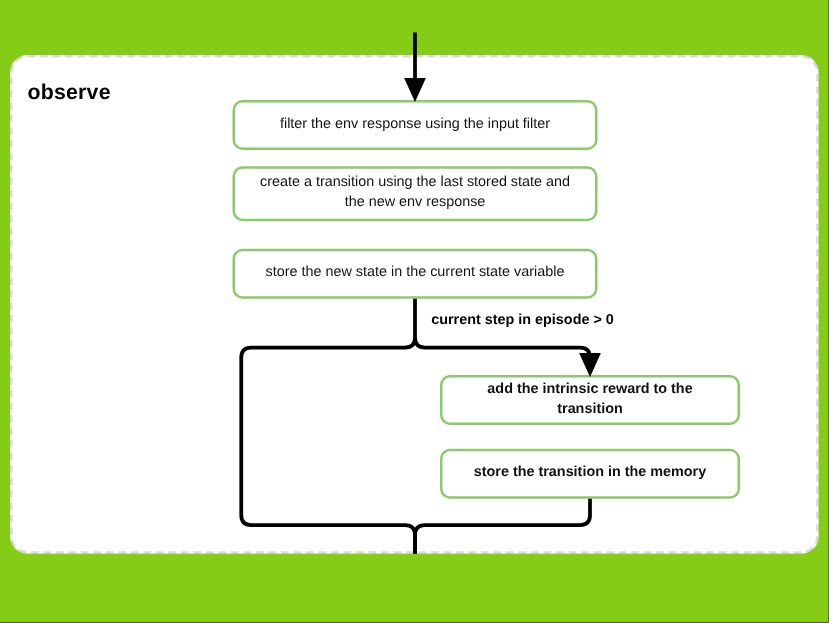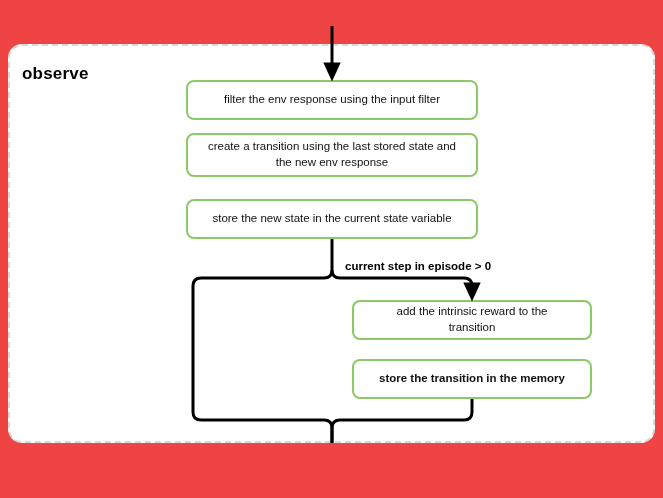--- a/index.html
+++ b/index.html
@@ -4,21 +4,21 @@
 <style>
   html, body {
     margin: 0;
     padding: 0;
     background: #000000;
   }
   #canvas {
     position: relative;
     width: 663px;
     height: 498px;
-    background: #ef4444;
+    background: #84cc16;
     overflow: hidden;
     font-family: "Liberation Sans", sans-serif;
   }
   
   #subgraph {
     position: absolute;
     left: 8px;
     top: 44px;
     width: 647px;
     height: 399px;
@@ -84,35 +84,35 @@
   <div id="subgraph"></div>
 
   <div id="subgraph-title">observe</div>
 
   <div class="node" style="left:186px; top:80px; width:292px; height:40px;">filter the env response using the input filter</div>
 
   <div class="node" style="left:186px; top:199px; width:292px; height:40px;">store the new state in the current state variable</div>
 
   <div class="node" style="left:186px; top:133px; width:292px; height:44px;">create a transition using the last stored state and the new env response</div>
 
-  <div class="node" style="left:352px; top:300px; width:240px; height:40px;">add the intrinsic reward to the transition</div>
+  <div class="node" style="left:352px; top:300px; width:240px; height:40px;font-weight:bold;">add the intrinsic reward to the transition</div>
 
   <div class="node" style="left:352px; top:359px; width:240px; height:40px;font-weight:bold;">store the transition in the memory</div>
 
   <svg id="edges" viewBox="0 0 663 498">
     <defs>
       <marker id="arrowhead" markerWidth="7" markerHeight="7" refX="3.2" refY="3.2" orient="auto" markerUnits="strokeWidth">
         <path d="M 0 0.3 L 6.4 3.2 L 0 6.1 z" fill="#000000"></path>
       </marker>
     </defs>
 
     <path class="edge-path" marker-end="url(#arrowhead)" d="M 332 26 L 332 72"></path>
 
     <path class="edge-path" marker-end="url(#arrowhead)" d="M 332 239 L 332 270 Q 332 278 340 278 L 464 278 Q 472 278 472 286 L 472 292"></path>
 
     <path class="edge-path" d="M 332 270 Q 332 278 324 278 L 201 278 Q 193 278 193 286 L 193 412 Q 193 420 201 420 L 324 420 Q 332 420 332 428 L 332 443"></path>
 
     <path class="edge-path" d="M 472 399 L 472 412 Q 472 420 464 420 L 340 420 Q 332 420 332 428 L 332 443"></path>
   </svg>
 
-  <div class="edge-label" style="left:345px; top:250px;margin-top:10px;">current step in episode &gt; 0</div>
+  <div class="edge-label" style="left:345px; top:250px;">current step in episode &gt; 0</div>
 
 </div>
 
 </body></html>

